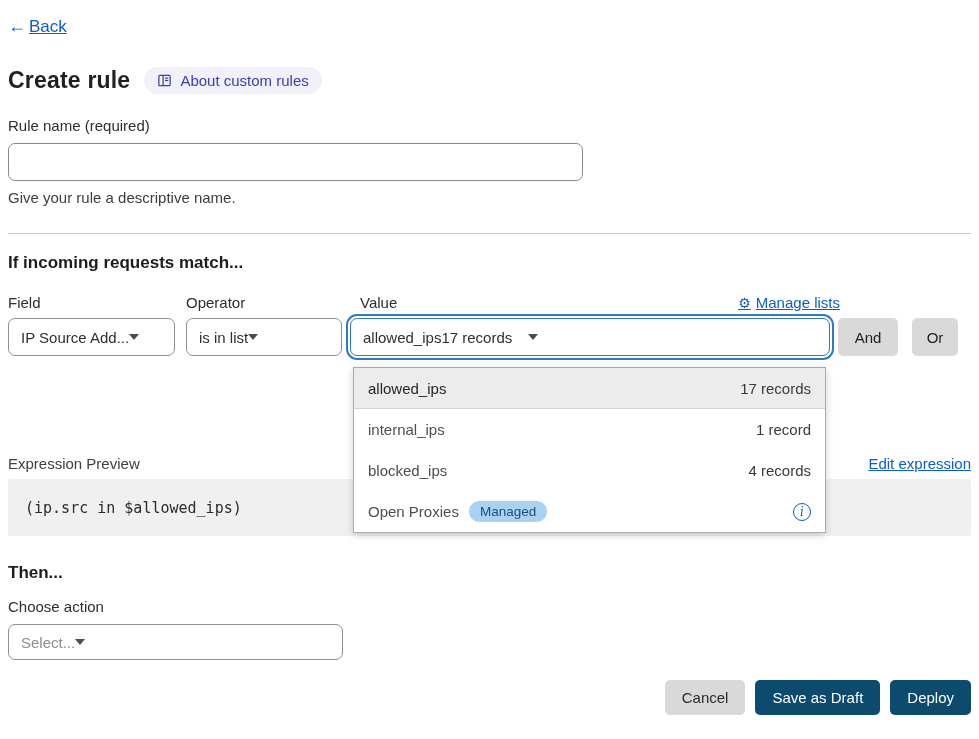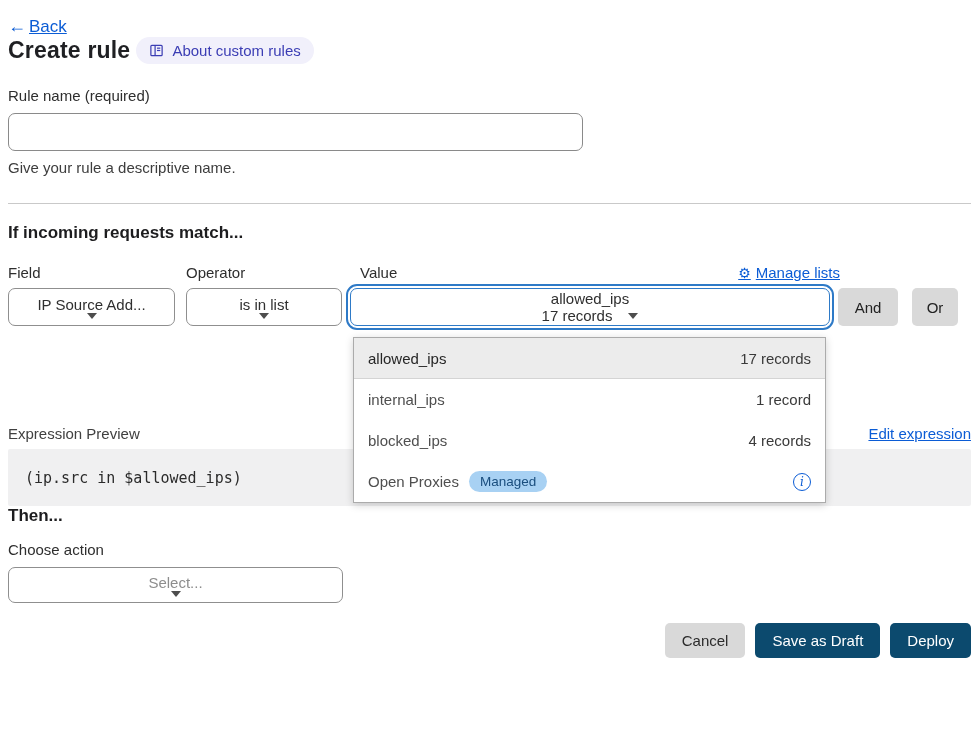--- a/index.html
+++ b/index.html
@@ -13,21 +13,21 @@
   .page { width: 979px; height: 739px; padding: 16px 8px 0 8px; position: relative; }
 
   a, .link { color: #0b5cd5; text-decoration: underline; cursor: pointer; }
 
   
   .back-link { display: inline-flex; align-items: center; font-size: 17px; color: #0b5cd5; cursor: pointer; }
   .back-arrow { text-decoration: none; display: inline-block; margin-right: 3px; font-size: 18px; }
   .back-label { text-decoration: underline; }
 
   
-  .title-row { display: flex; align-items: center; gap: 6px; }
+  .title-row { display: flex; align-items: center; margin-top: 30px; gap: 14px; }
   .page-title { font-size: 23px; font-weight: 700; color: #1f2023; letter-spacing: 0.2px; }
   .about-pill {
     display: inline-flex; align-items: center; gap: 8px;
     background: #f1f0fb; color: #3b3db4;
     border-radius: 14px; padding: 5px 13px;
     font-size: 15px; cursor: pointer;
   }
   .book-icon { display: inline-flex; }
   .book-icon svg { stroke: #3b3db4; }
 
@@ -50,22 +50,22 @@
   .cl-field { width: 167px; }
   .cl-operator { width: 166px; margin-left: 11px; }
   .cl-value { width: 480px; margin-left: 8px; display: flex; justify-content: space-between; align-items: center; }
   .manage-link { display: inline-flex; align-items: center; gap: 5px; font-size: 15px; }
   .gear-icon { font-size: 14px; color: #0b5cd5; text-decoration: none; display: inline-block; }
 
   .cond-row { display: flex; margin-top: 7px; align-items: center; }
   .select-box {
     height: 38px; background: #fff;
     border: 1px solid #8f8f8f; border-radius: 7px;
-    display: flex; align-items: center; justify-content: center;
-    padding: 0 12px; font-size: 15px; color: #2f2f2f; cursor: pointer; flex-direction: column;
+    display: flex; align-items: center; justify-content: flex-start;
+    padding: 0 12px; font-size: 15px; color: #2f2f2f; cursor: pointer;
   }
   .sel-field { width: 167px; }
   .sel-operator { width: 156px; margin-left: 11px; }
   .value-wrap { width: 480px; margin-left: 8px; position: relative; }
   .sel-value {
     width: 100%;
     border: 1px solid #2e7ac7;
     outline: 2px solid #2e7ac7; outline-offset: 2px;
   }
   .sel-value .right-group { display: flex; align-items: center; gap: 16px; }
@@ -110,21 +110,21 @@
   .expr-label-row { display: flex; justify-content: space-between; align-items: flex-end; margin-top: 99px; }
   .expr-label { font-size: 15px; color: #404040; }
   .edit-link { font-size: 15px; }
   .expr-block {
     margin-top: 7px; background: #f0f0f1; border-radius: 2px;
     padding: 20px 17px 19px 17px;
     font-family: "DejaVu Sans Mono", monospace; font-size: 15px; color: #2b2b2b;
   }
 
   
-  .then-heading { }
+  .then-heading { margin-top: 27px; }
   .action-label { margin-top: 15px; }
   .sel-action { width: 335px; margin-top: 9px; height: 36px; color: #8d8d8d; }
 
   
   .footer-row { display: flex; justify-content: flex-end; gap: 10px; margin-top: 20px; }
   .btn { height: 35px; border: none; border-radius: 5px; font-size: 15px; font-family: "Liberation Sans", sans-serif; cursor: pointer; padding: 0 17px; }
   .btn-cancel { background: #d9d9d9; color: #2b2b2b; }
   .btn-primary { background: #0c4a6e; color: #ffffff; }
 </style>
 </head>

